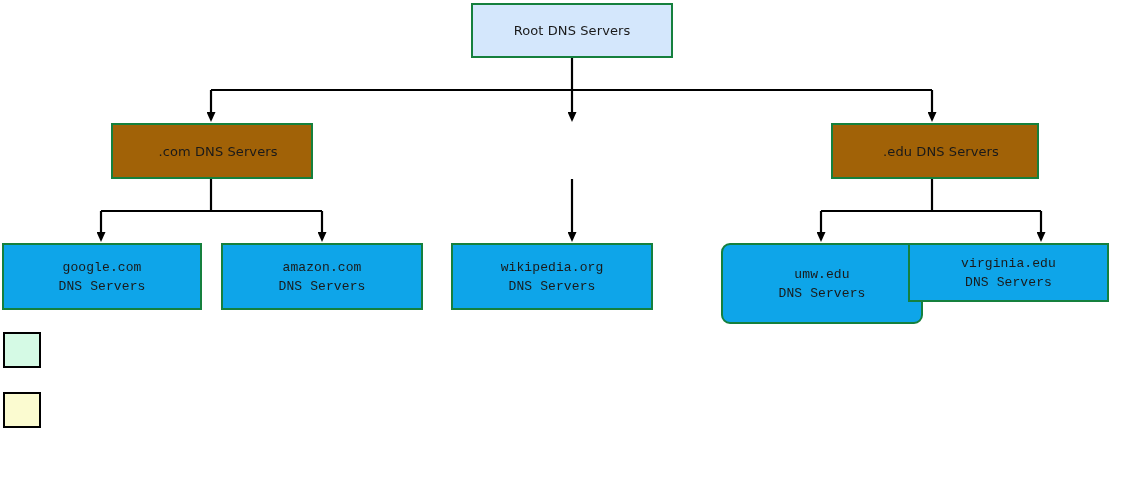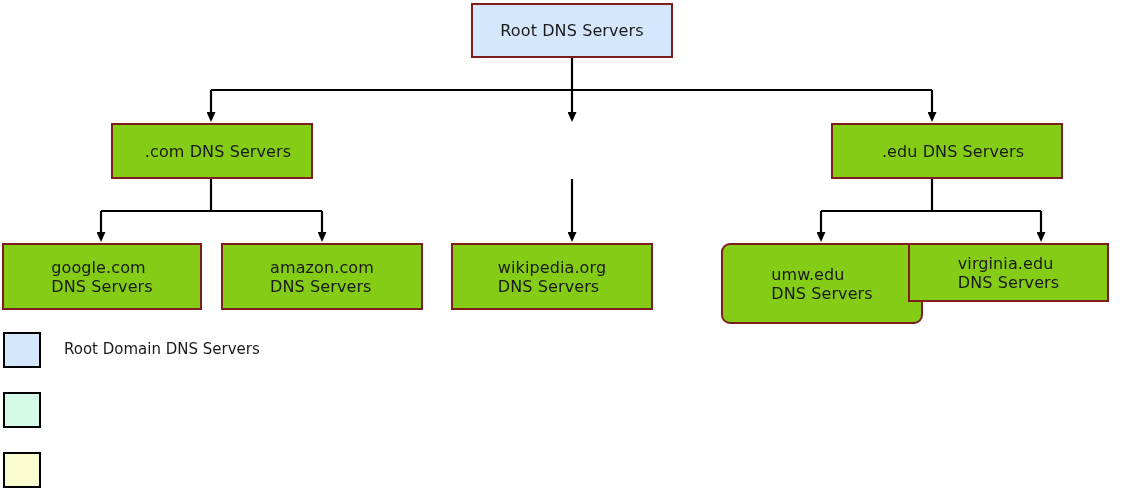--- a/index.html
+++ b/index.html
@@ -23,45 +23,45 @@
     position: absolute;
     left: 0;
     top: 0;
     width: 1145px;
     height: 495px;
     pointer-events: none;
   }
   .node {
     position: absolute;
     box-sizing: border-box;
-    border: 2px solid #7f1d1d;
+    border: 2px solid #15803d;
     display: flex;
     align-items: center;
     justify-content: center;
-    text-align: left;
-    font-size: 16px;
+    text-align: center;
+    font-size: 13px;
     line-height: 19px;
     color: #1a1a1a;
     letter-spacing: 0.1px;
     z-index: 2;
   }
   .node-label {
     display: block;
     white-space: pre-line;
   }
   .node.root    { background: #d4e7fc; }
-  .node.tld     { background: #84cc16; padding-left: 12px; }
-  .node.auth    { background: #84cc16; }
+  .node.tld     { background: #a16207; padding-left: 12px; }
+  .node.auth    { background: #0ea5e9; font-family: Liberation Mono, monospace; }
 
   
   #node-root        { left: 471px; top: 3px;   width: 202px; height: 55px; }
 
   #node-tld-com     { left: 111px; top: 123px; width: 202px; height: 56px; }
   #node-tld-org     { left: 471px; top: 123px; width: 202px; height: 56px; }
-  #node-tld-edu     { left: 831px; top: 123px; width: 232px; height: 56px; }
+  #node-tld-edu     { left: 831px; top: 123px; width: 208px; height: 56px; }
 
   #node-auth-google    { left: 2px;   top: 243px; width: 200px; height: 67px; }
   #node-auth-amazon    { left: 221px; top: 243px; width: 202px; height: 67px; }
   #node-auth-wikipedia { left: 451px; top: 243px; width: 202px; height: 67px; }
   #node-auth-umw       { left: 721px; top: 243px; width: 202px; height: 81px; border-radius: 9px; }
   #node-auth-virginia  { left: 908px; top: 243px; width: 201px; height: 59px; }
 
   
   #legend {
     position: absolute;
@@ -162,24 +162,20 @@
 DNS Servers</span>
   </div>
 
   <div class="node auth" id="node-auth-virginia">
     <span class="node-label">virginia.edu
 DNS Servers</span>
   </div>
 
   <div id="legend">
 
-    <div class="legend-row">
-      <span class="legend-swatch" style="background:#d4e7fc;"></span>
-      <span class="legend-text">Root Domain DNS Servers</span>
-    </div>
 
     <div class="legend-row">
       <span class="legend-swatch" style="background:#d5fae5;"></span>
     </div>
 
     <div class="legend-row">
       <span class="legend-swatch" style="background:#fbfbd0;"></span>
     </div>
 
   </div>

